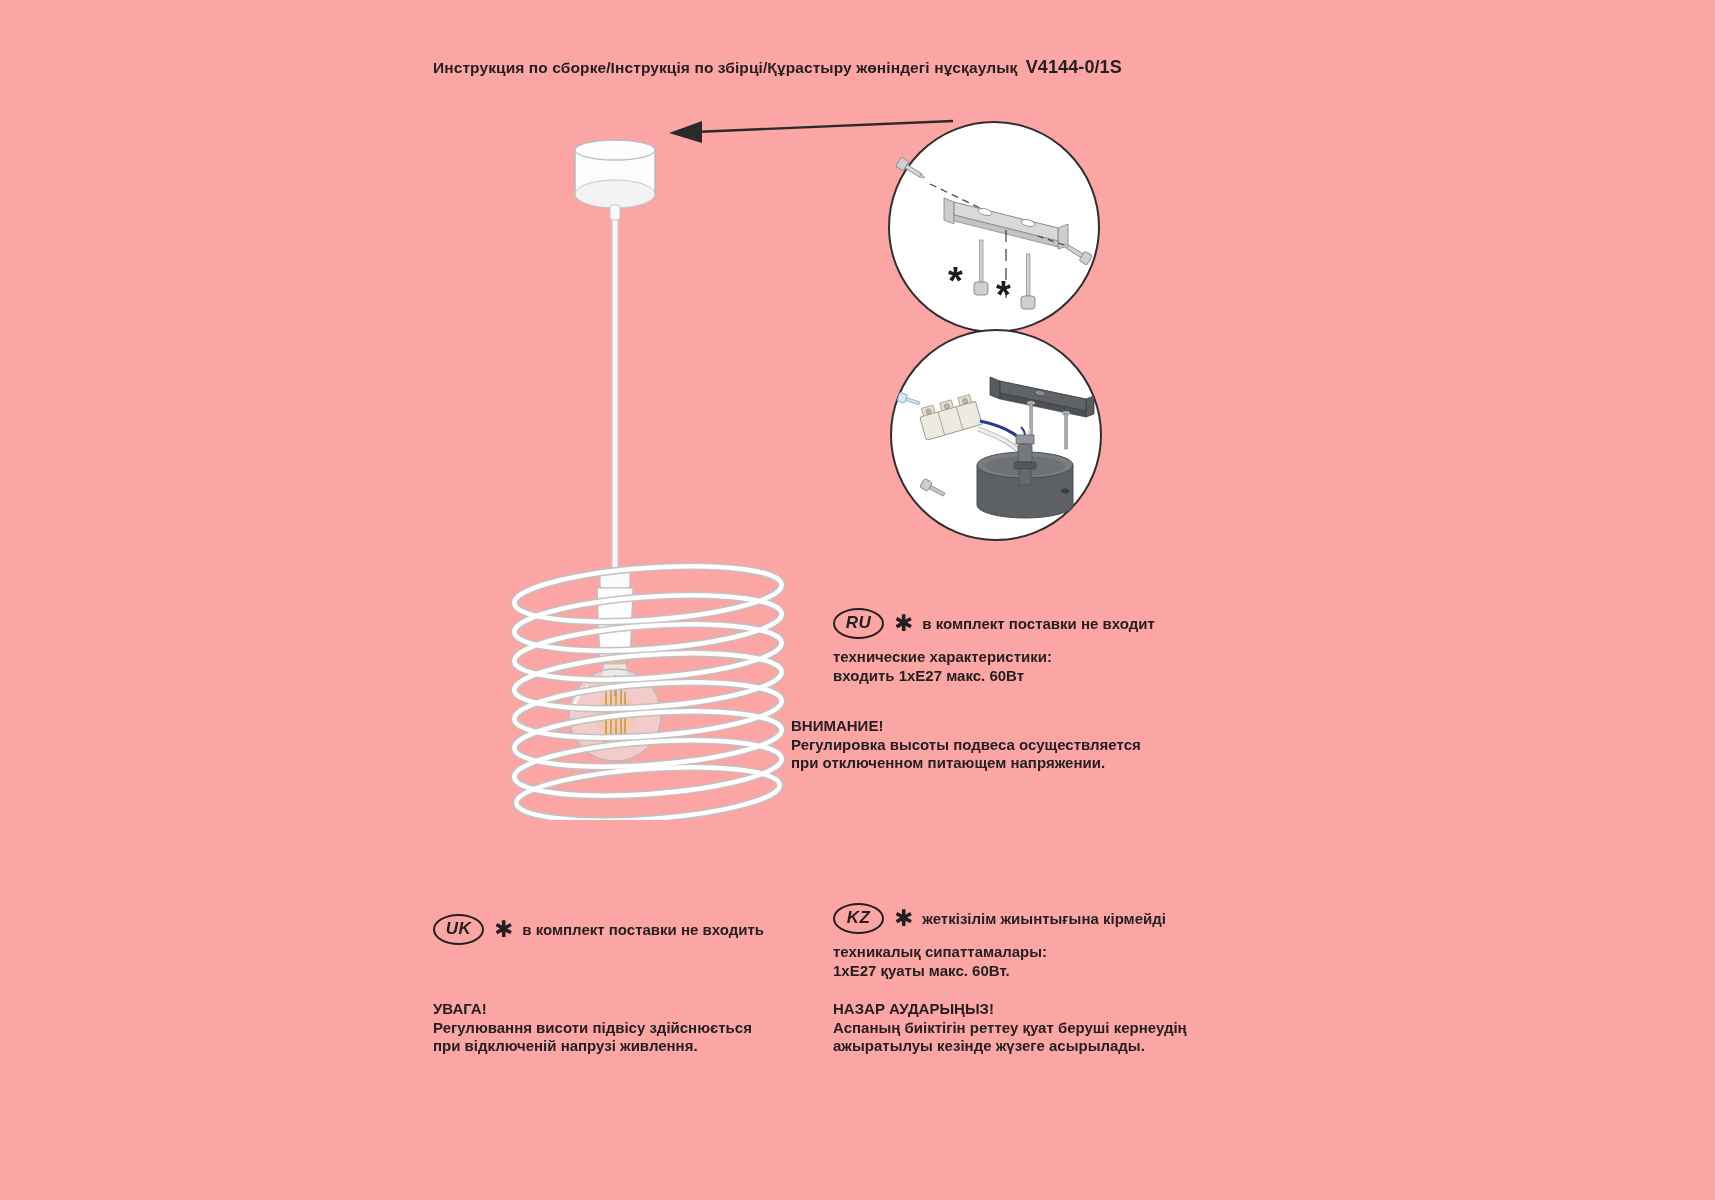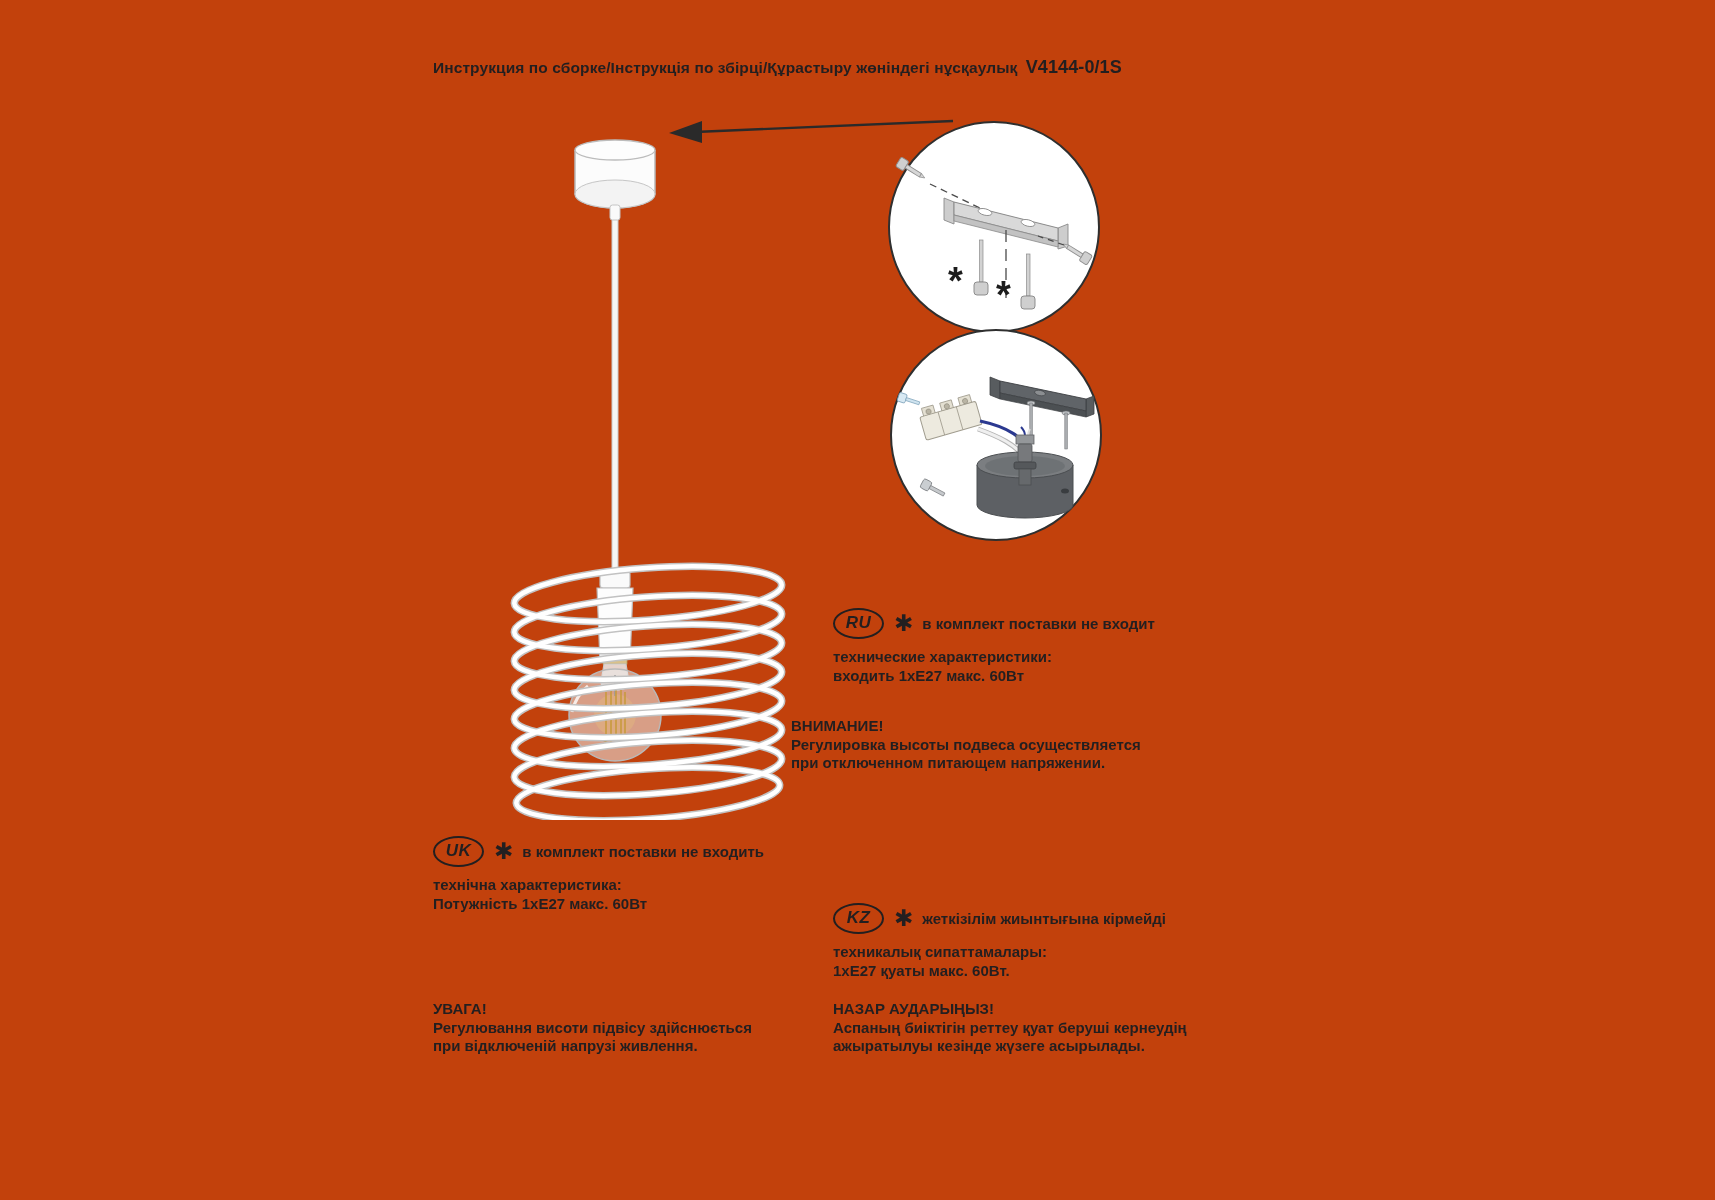--- a/index.html
+++ b/index.html
@@ -1,17 +1,17 @@
 <!DOCTYPE html>
 <html><head>
 <meta charset="utf-8">
 <style>
   html,body{margin:0;padding:0;background:#ffffff;}
   .page{
-    position:relative;width:1715px;height:1200px;background:#c2410c;overflow:hidden;
+    position:relative;width:1715px;height:1200px;background:#fca5a5;overflow:hidden;
     font-family:"Liberation Sans","DejaVu Sans",sans-serif;color:#231f20;
   }
   .title{
     position:absolute;left:433px;top:57px;font-weight:bold;font-size:15.5px;
     white-space:nowrap;letter-spacing:0.1px;
   }
   .title .model{font-size:18px;margin-left:4px;}
   svg{position:absolute;display:block;}
   .lang-block{position:absolute;}
   .note-row{display:flex;align-items:center;height:30px;}
@@ -210,29 +210,25 @@
       <div>технические характеристики:</div>
       <div>входить 1хЕ27 макс. 60Вт</div>
     </div>
   </div>
   <div class="warning" style="left:791px;top:717px;">
     <div>ВНИМАНИЕ!</div>
     <div>Регулировка высоты подвеса осуществляется</div>
     <div>при отключенном питающем напряжении.</div>
   </div>
 
-  <div class="lang-block" style="left:433px;top:836px;">
+  <div class="lang-block" style="left:433px;top:914px;">
     <div class="note-row">
       <span class="badge">UK</span>
       <span class="star">✱</span>
       <span class="note-text">в комплект поставки не входить</span>
-    </div>
-    <div class="specs">
-      <div>технічна характеристика:</div>
-      <div>Потужність 1хЕ27 макс. 60Вт</div>
     </div>
   </div>
   <div class="warning" style="left:433px;top:1000px;">
     <div>УВАГА!</div>
     <div>Регулювання висоти підвісу здійснюється</div>
     <div>при відключеній напрузі живлення.</div>
   </div>
 
   <div class="lang-block" style="left:833px;top:886px;margin-top:17px;">
     <div class="note-row">

